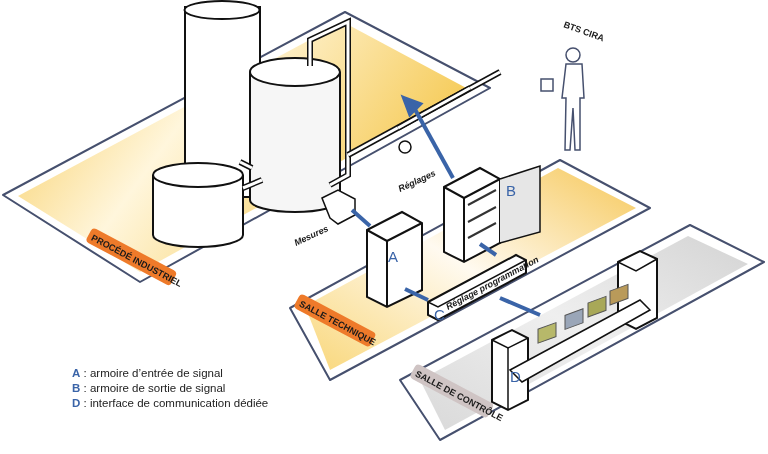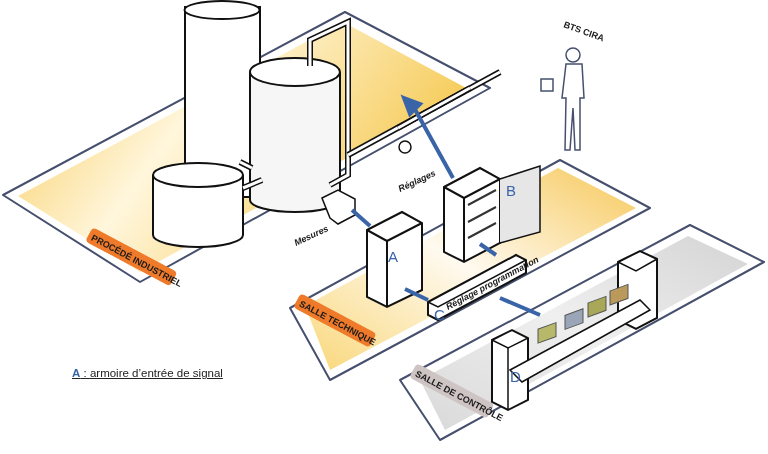--- a/index.html
+++ b/index.html
@@ -2,21 +2,21 @@
 <html><head>
 <meta charset="utf-8">
 <style>
   html, body { margin: 0; padding: 0; background: #ffffff; }
   body { width: 768px; height: 454px; position: relative; overflow: hidden; font-family: "Liberation Sans", sans-serif; }
   svg { position: absolute; left: 0; top: 0; }
   .lbl { font-family: "Liberation Sans", sans-serif; font-weight: bold; font-size: 9px; fill: #1a1a1a; }
   .small { font-family: "Liberation Sans", sans-serif; font-size: 9px; font-style: italic; font-weight: bold; fill: #1a1a1a; }
   .letter { font-family: "Liberation Sans", sans-serif; font-size: 15px; fill: #3a64a8; }
   .legend { position: absolute; left: 72px; top: 366px; font-size: 11.5px; line-height: 15.2px; color: #222; }
-  .legend .row { white-space: nowrap; text-decoration: underline; }
+  .legend .row { white-space: nowrap; }
   .legend .k { color: #3a64a8; font-weight: bold; }
   .legend .indent { padding-left: 13px; }
 </style>
 </head>
 <body>
 
 <svg width="768" height="454" viewBox="0 0 768 454">
   <defs>
     <linearGradient id="gYellow" x1="0" y1="0" x2="1" y2="0.4">
       <stop offset="0" stop-color="#f6c64c"></stop>
@@ -147,13 +147,15 @@
     <text class="lbl" x="4" y="2" font-size="8">SALLE TECHNIQUE</text>
   </g>
   <g transform="translate(412,372) rotate(28)">
     <rect x="0" y="-10" width="88" height="16" rx="4" fill="#cfc4c4"></rect>
     <text class="lbl" x="4" y="2" font-size="8">SALLE DE CONTRÔLE</text>
   </g>
 </svg>
 
 <div class="legend">
   <div class="row"><span class="k">A</span><span> : </span><span>armoire d’entrée de signal</span></div>
+  <div class="row"><span class="k">B</span><span> : </span><span>armoire de sortie de signal</span></div>
+  <div class="row"><span class="k">D</span><span> : </span><span>interface de communication dédiée</span></div>
 </div>
 
 </body></html>

